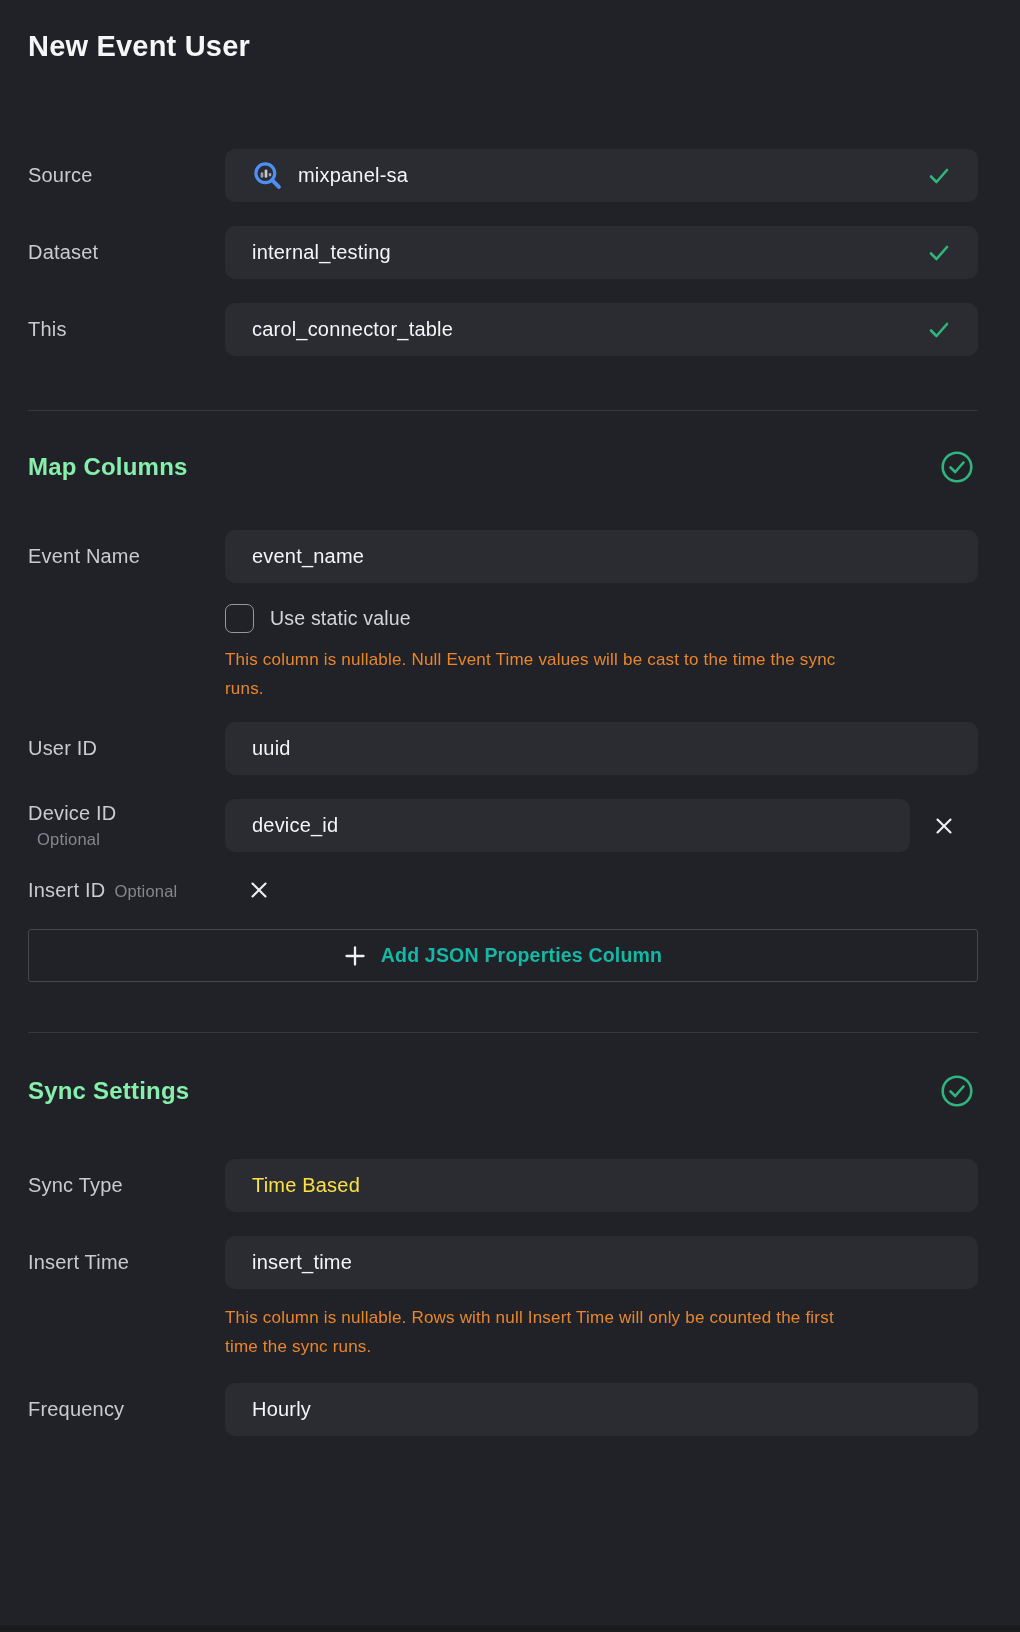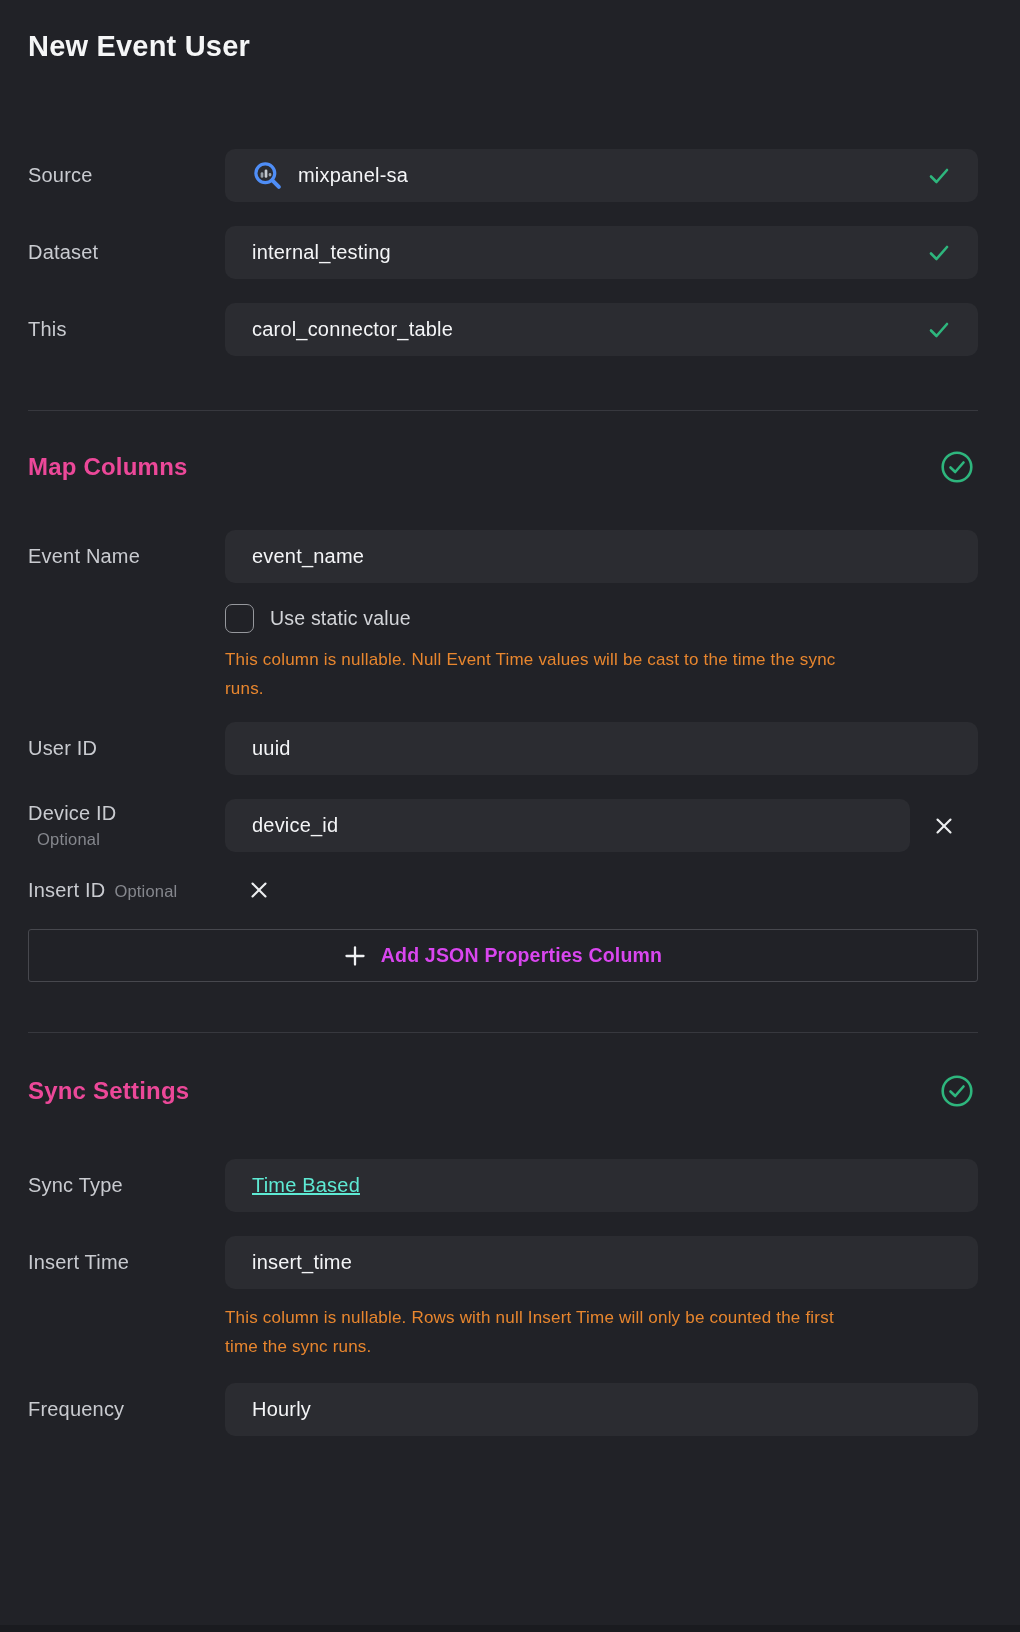--- a/index.html
+++ b/index.html
@@ -29,56 +29,56 @@
   }
   .label-inline { display:flex; align-items:baseline; gap:9px; flex-wrap:wrap; }
   .label-optional-inline { font-size:16.5px; color:#85878d; }
 
   .field-input {
     flex:1; height:53px; background:#2b2c31; border-radius:10px;
     display:flex; align-items:center; padding:0 60px 0 27px;
     font-size:20px; font-weight:500; color:#f4f5f7; position:relative;
     letter-spacing:.2px;
   }
-  .field-input.disabled { color:#5eead4; font-weight:400;text-decoration:underline; }
+  .field-input.disabled { color:#fde047; font-weight:400; }
   .field-input .valid-check { position:absolute; right:28px; top:50%; transform:translateY(-50%); display:flex; }
 
   .src-icon { margin-right:15px; display:flex; flex:none; }
 
   .close-slot { width:68px; flex:none; display:flex; align-items:center; justify-content:center; }
   .close-btn { background:none; border:none; cursor:pointer; display:flex; padding:4px; }
 
   .divider { height:1px; background:#37383e; }
   .divider-1 { margin-top:54px; }
   .divider-2 { margin-top:50px; }
 
   .section-header { display:flex; align-items:center; justify-content:space-between; }
   .section-header-1 { margin-top:40px; }
   .section-header-2 { margin-top:42px; }
-  .section-title { font-size:24px; font-weight:700; color:#ec4899; letter-spacing:.2px; }
+  .section-title { font-size:24px; font-weight:700; color:#86efac; letter-spacing:.2px; }
   .section-status { margin-right:5px; display:flex; }
 
   .row-event-name { margin-top:47px; }
   .checkbox-row { margin-top:21px; margin-left:197px; display:flex; align-items:center; }
   .checkbox {
     width:29px; height:29px; border:1.5px solid #96989d; border-radius:7px;
     background:transparent; flex:none; cursor:pointer;
   }
   .checkbox-label { margin-left:16px; font-size:19.5px; color:#d2d4d8; letter-spacing:.2px; }
 
   .row-event-time { margin-top:26px; }
   .warning { margin-left:197px; margin-top:13px; color:#e8862e; font-size:17px; line-height:28.5px; letter-spacing:.2px; }
   .row-user-id { margin-top:19px; }
   .row-device-id { margin-top:37px; }
   .row-insert-id { margin-top:29px; }
 
   .add-btn {
     margin-top:25px; width:100%; height:53px;
     background:transparent; border:1px solid #47484e; border-radius:3px;
-    color:#d946ef; font-family:inherit; font-size:19.5px; font-weight:700; letter-spacing:.2px;
+    color:#14b8a6; font-family:inherit; font-size:19.5px; font-weight:700; letter-spacing:.2px;
     display:flex; align-items:center; justify-content:center; gap:15px; cursor:pointer;
   }
 
   .row-sync-type { margin-top:52px; }
   .row-insert-time { margin-top:27px; }
   .warning-2 { margin-top:15px; }
   .row-frequency { margin-top:22px; }
 
   .bottom-band { position:absolute; left:0; right:0; bottom:0; height:7px; background:#1a1b1f; }
 </style>

